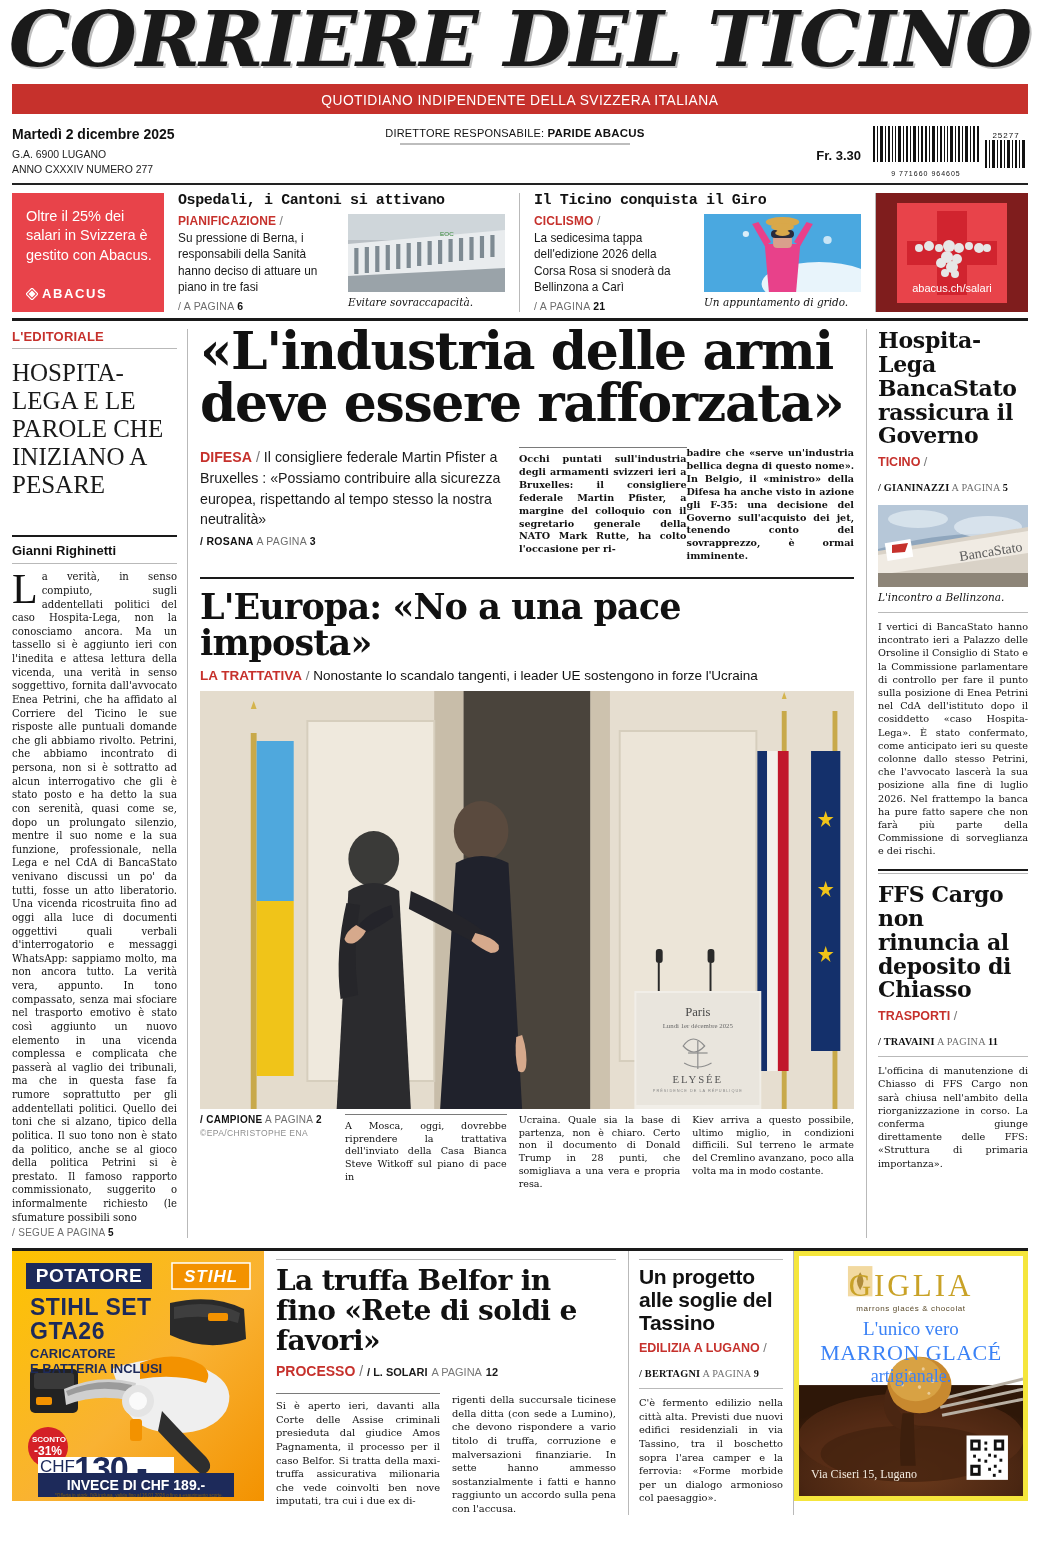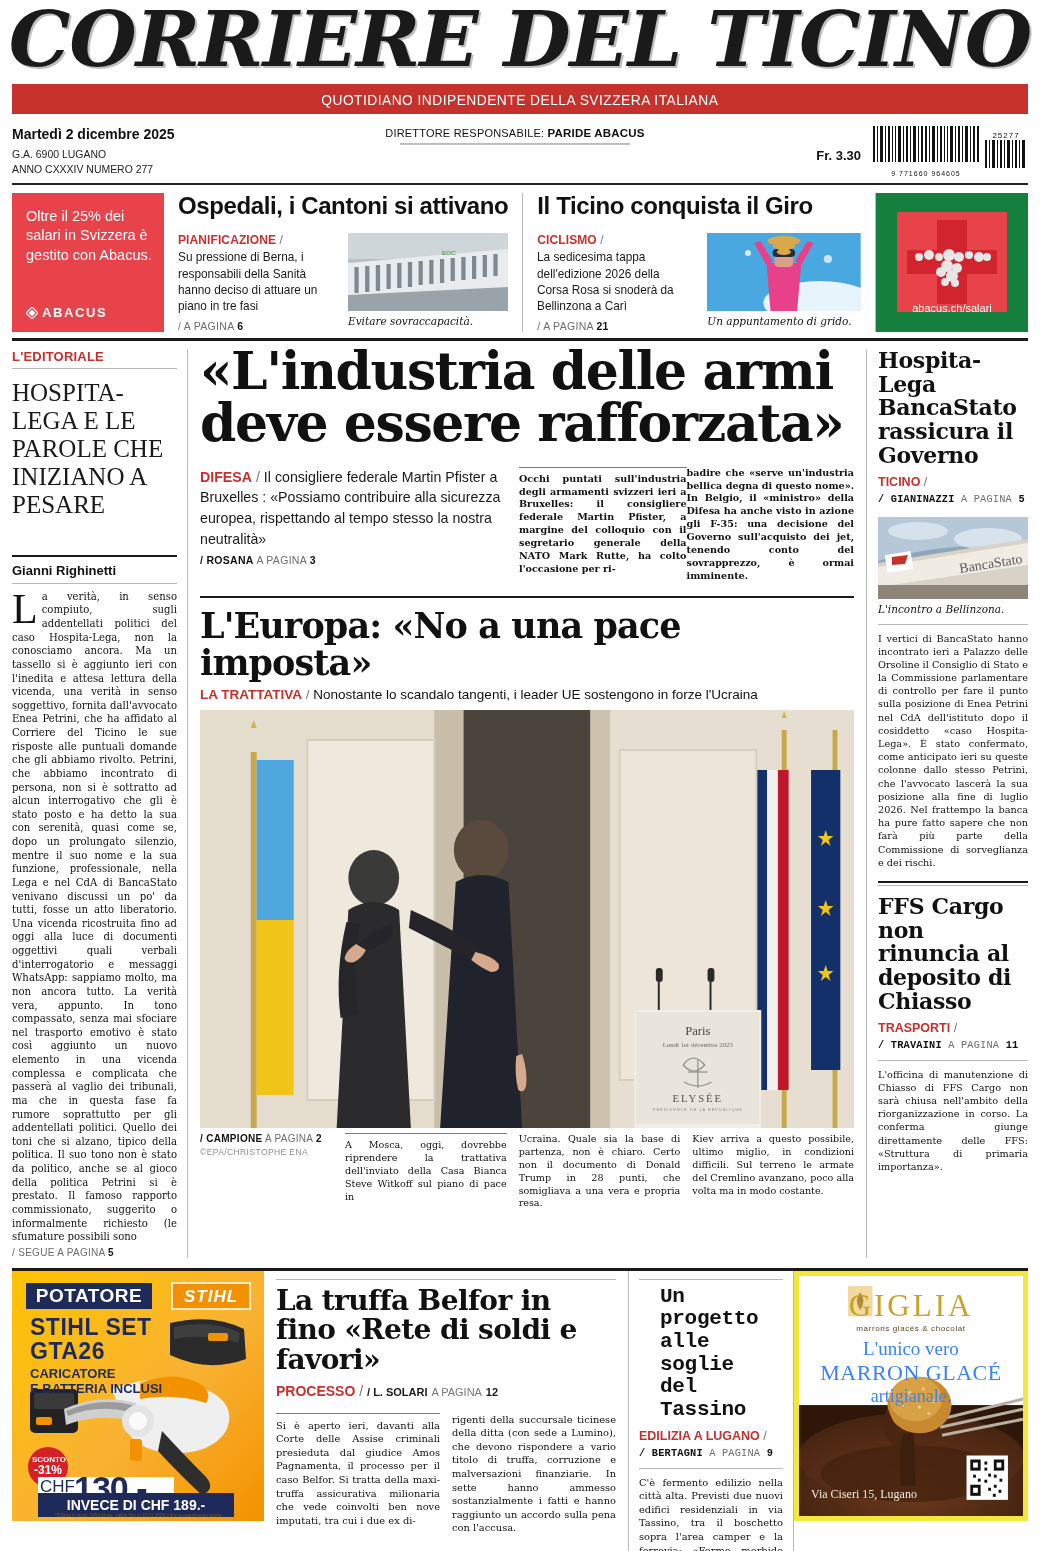--- a/index.html
+++ b/index.html
@@ -79,40 +79,40 @@
   .abacus-logo { font-size:13px; font-weight:600; letter-spacing:1.6px; margin-top:16px; display:flex; align-items:center; gap:4px;}
   .diamond-icon { display:inline-block; width:12px; height:12px; }
 
   .teaser {
     flex:1; padding:0 14px;
     border-right:1px solid #b9b9b9;
     display:flex; flex-direction:column;
   }
   .teaser:last-of-type { border-right:none; }
   .teaser-head {
-    font-family:Liberation Sans, sans-serif;
-    font-weight:700; font-size:24px; line-height:1.05;
-    letter-spacing:-0.4px; margin-bottom:15px; white-space:nowrap;
+    font-family:Liberation Mono, monospace;
+    font-weight:700; font-size:15px; line-height:1.05;
+    letter-spacing:-0.4px; margin-bottom:5px; white-space:nowrap;
   }
   .teaser-body { display:flex; gap:10px; flex:1; }
   .teaser-text { width:160px; }
   .kicker { font-family:"Liberation Sans", sans-serif; font-weight:700; font-size:12px; color:#c6312c; letter-spacing:0.1px;}
   .kicker .slash { color:#777; font-weight:400; }
   .teaser-desc {
     font-family:"Liberation Sans", sans-serif;
     font-size:12.2px; line-height:1.34; color:#1a1a1a; margin-top:2px;
     transform:scaleX(0.97); transform-origin:left;
   }
   .pagref { font-family:"Liberation Sans", sans-serif; font-size:10.5px; color:#6d6d6d; margin-top:5px; letter-spacing:0.3px;}
   .pagref b { color:#111; }
   .teaser-figure { flex:1; display:flex; flex-direction:column; }
   .ph { width:100%; height:78px; overflow:hidden; position:relative; }
   .cap { font-family:"DejaVu Serif", serif; font-style:italic; font-size:10.5px; margin-top:4px; color:#111; }
   .abacus-right {
-    width:152px; background:#15803d; position:relative;
+    width:152px; background:#7f1d1d; position:relative;
     display:flex; flex-direction:column; align-items:center; justify-content:center;
   }
   .abacus-url { color:#fff; font-family:"Liberation Sans", sans-serif; font-size:11px; position:absolute; bottom:18px; }
 
   
   .main { display:flex; padding-top:8px; }
   .col-left { width:176px; padding-right:10px; border-right:1px solid #b9b9b9; }
   .col-center { flex:1; padding:0 12px; }
   .col-right { width:162px; padding-left:11px; border-left:1px solid #b9b9b9; }
 
@@ -176,42 +176,42 @@
   .credit-col { width:145px; }
   .credit-line { font-family:"Liberation Sans", sans-serif; font-size:10px; color:#6d6d6d; letter-spacing:0.3px; }
   .credit-line b { color:#111; }
   .credit-epa { font-family:"Liberation Sans", sans-serif; font-size:8.5px; color:#8d8d8d; letter-spacing:0.4px; margin-top:3px;}
   .ccols { flex:1; display:flex; gap:12px; }
 
   
   .r-head { font-family:"DejaVu Serif", serif; font-weight:700; font-size:22px; line-height:1.08; letter-spacing:-0.3px; }
   .r-kicker { font-family:"Liberation Sans", sans-serif; font-weight:700; font-size:12.5px; color:#c6312c; margin-top:7px; }
   .r-kicker .sl { color:#777; font-weight:400; }
-  .r-pag { font-family:Liberation Mono, monospace; font-size:10.3px; color:#6d6d6d; letter-spacing:0.2px; margin-top:4px; }
+  .r-pag { font-family:Liberation Serif, serif; font-size:10.3px; color:#6d6d6d; letter-spacing:0.2px; margin-top:13px; }
   .r-pag b { color:#111; }
   .r-photo { width:100%; height:82px; margin-top:12px; overflow:hidden; position:relative; background:#9aa7b5; }
   .r-body { font-family:"DejaVu Serif", serif; font-size:9.7px; line-height:1.36; text-align:justify; hyphens:auto; margin-top:7px; }
   .r-rule-thick { border-top:2px solid #1a1a1a; margin:12px 0 2px 0; }
   .r-rule-thin { border-top:1px solid #b9b9b9; margin-bottom:9px; }
   .r-rule-mid { border-top:1px solid #b9b9b9; margin:9px 0 7px 0; }
 
   
   .bottom { display:flex; margin-top:10px; border-top:3px solid #1a1a1a; padding-top:0; }
   .ad-stihl { width:252px; height:250px; position:relative; overflow:hidden; }
   .bot-mid { width:365px; padding:8px 12px 0 12px; border-right:1px solid #b9b9b9; }
   .bot-head { font-family:"DejaVu Serif", serif; font-weight:700; font-size:28px; line-height:1.06; letter-spacing:-0.6px; }
   .bot-kicker { font-family:"Liberation Sans", sans-serif; font-weight:700; font-size:14px; color:#c6312c; margin-top:8px; }
   .bot-kicker .sl { color:#777; font-weight:400; }
   .bot-kicker .by { color:#1a1a1a; font-size:11px; }
   .bot-kicker .pg { color:#777; font-size:11px; font-weight:400; }
   .bot-cols { display:flex; gap:12px; margin-top:14px; }
   .bot-col { flex:1; }
   .bot-text { font-family:"DejaVu Serif", serif; font-size:9.9px; line-height:1.37; text-align:justify; hyphens:auto; }
   .bot-right { width:165px; padding:8px 10px 0 10px; border-right:1px solid #b9b9b9;}
-  .bot-head2 { font-family:Liberation Mono, monospace; font-weight:700; font-size:21px; line-height:1.08; letter-spacing:-0.3px;margin-left:21px; }
+  .bot-head2 { font-family:Liberation Sans, sans-serif; font-weight:700; font-size:21px; line-height:1.08; letter-spacing:-0.3px; }
   .ad-giglia { flex:1; height:250px; position:relative; overflow:hidden; background:#f5e63c; padding:5px; }
   .giglia-inner { width:100%; height:100%; position:relative; overflow:hidden; background:#fff; }
 
   .tiny-rule { border-top:1px solid #b9b9b9; margin-bottom:6px; }
 </style>
 </head>
 <body>
 
 <div class="page">
 

